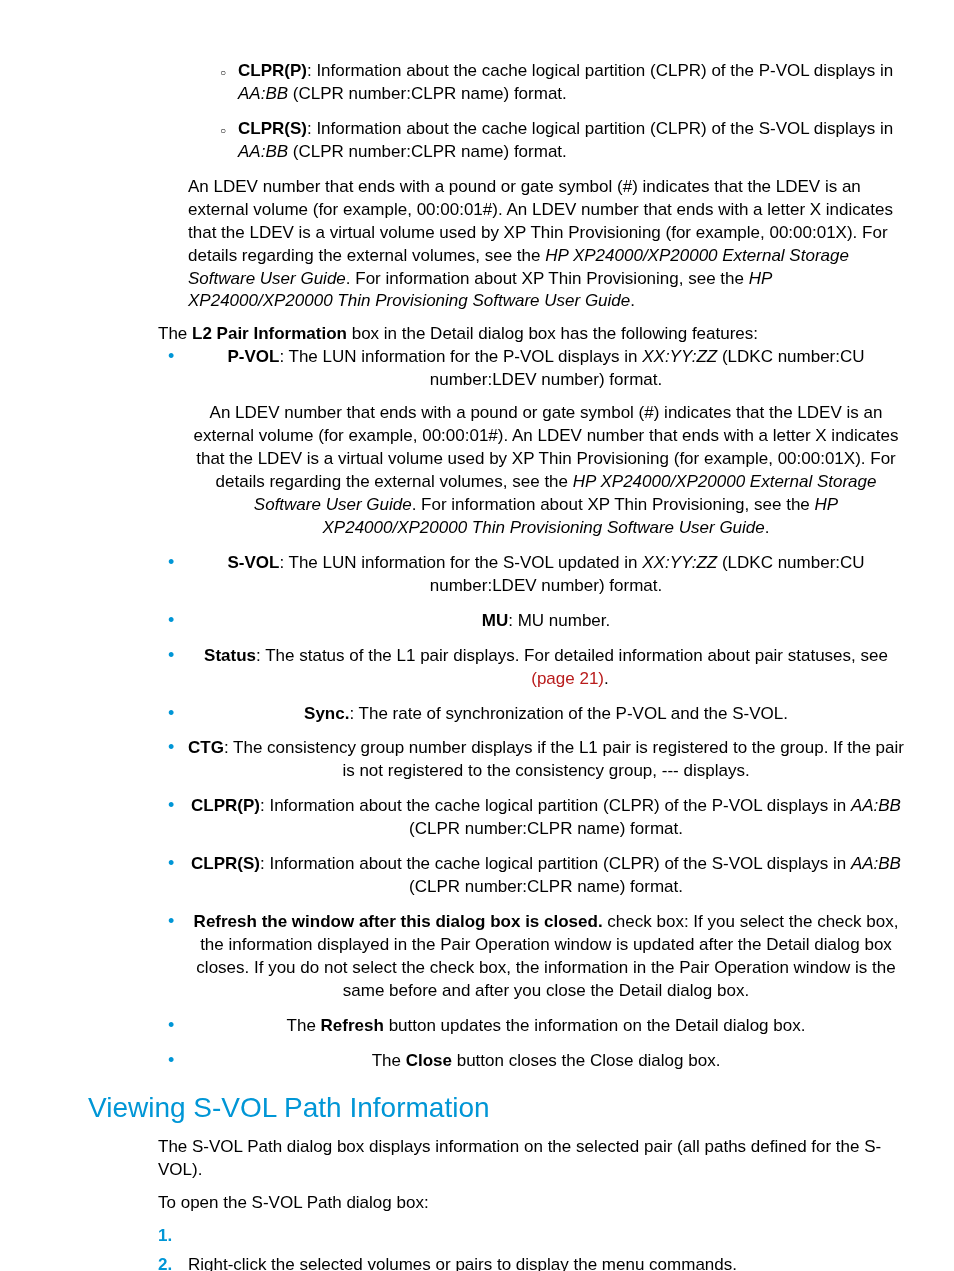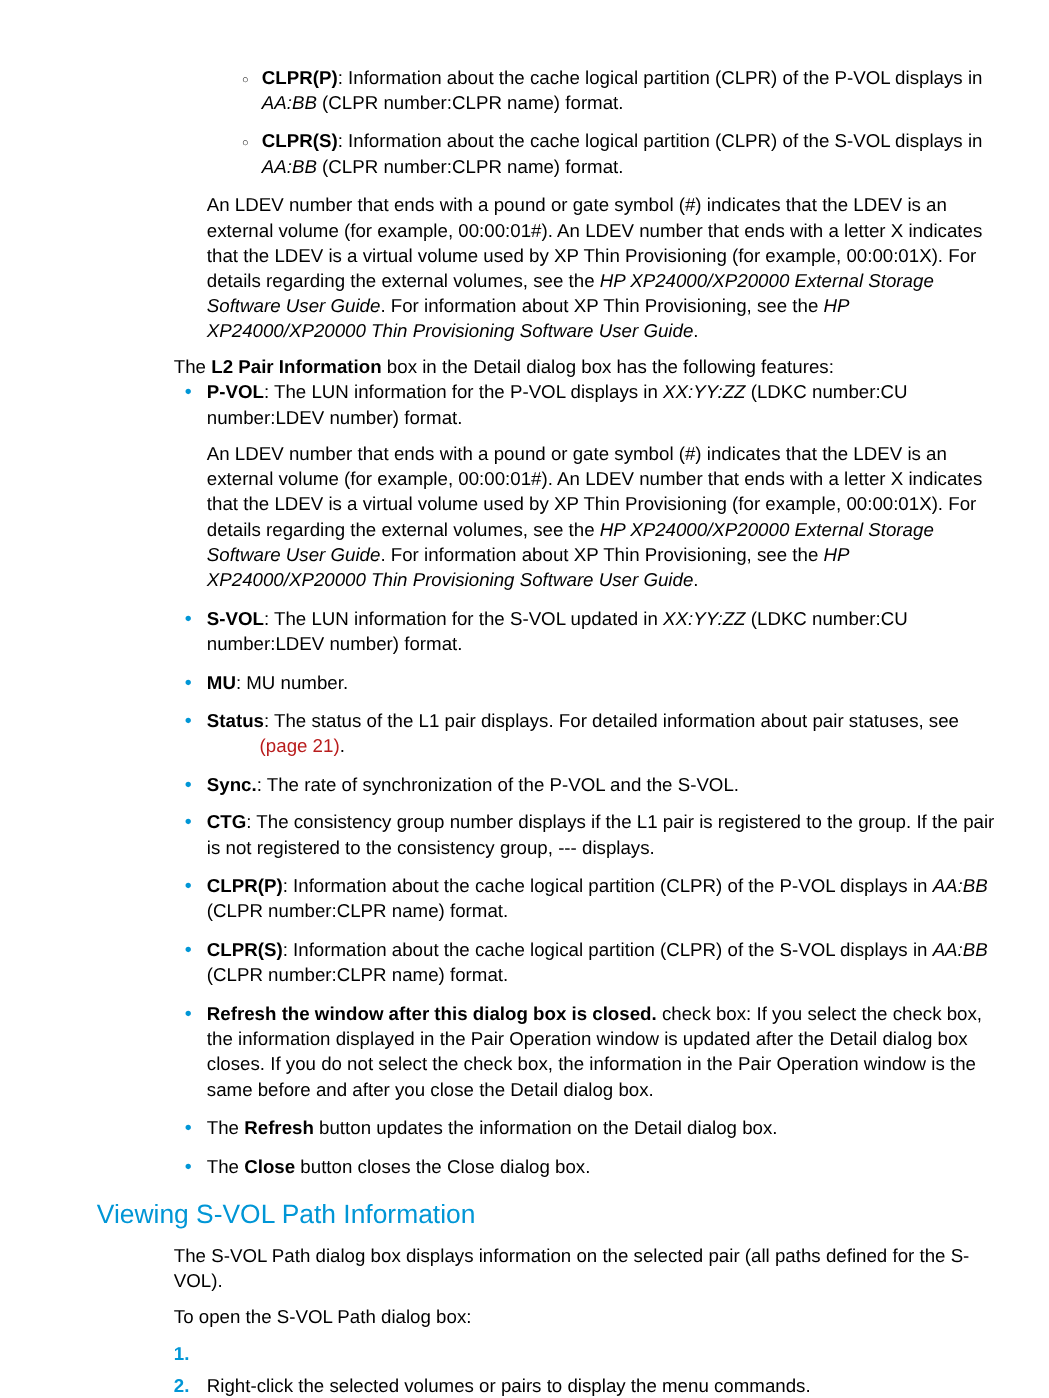--- a/index.html
+++ b/index.html
@@ -13,24 +13,24 @@
       padding: 60px 50px 40px 88px;
     }
     .sub-bullets { margin-left: 132px; margin-bottom: 4px; }
     .sub-item { display: flex; margin-bottom: 12px; }
     .sub-item .marker { width: 18px; flex-shrink: 0; font-size: 10px; padding-top: 6px; }
     .indent-text { margin-left: 100px; margin-bottom: 10px; margin-top:4px;}
     .l2-intro { margin-left: 70px; margin-top:4px;}
     .main-bullets { margin-left: 80px; }
     .main-item { display: flex; margin-bottom: 12px; }
     .main-item .marker { width: 20px; flex-shrink: 0; color: #0096d6; font-size: 18px; line-height: 1.2; }
-    .main-item .content { flex: 1; }
+    .main-item .content { flex: 1; text-align: center; }
     .main-item .sub-para { margin-top: 10px; }
     .link { color: #b91c1c; margin-left: 48px; }
-    h2.section { font-family: Arial, Helvetica, sans-serif; font-weight: normal; color: #0096d6; font-size: 24px; margin-top: 16px; margin-bottom: 10px; margin-left: 0;}
+    h2.section { font-family: Arial, Helvetica, sans-serif; font-weight: normal; color: #0096d6; font-size: 28px; margin-top: 16px; margin-bottom: 10px; margin-left: 0;}
     .body-para { margin-left: 70px; margin-bottom: 10px; }
     .ol { margin-left: 70px; }
     .ol-item { display: flex; margin-bottom: 6px; }
     .ol-item .num { width: 30px; flex-shrink: 0; font-weight: bold; color: #0096d6; }
     b { font-weight: bold; }
     i { font-style: italic; }
   </style>
 </head>
 <body>
 

